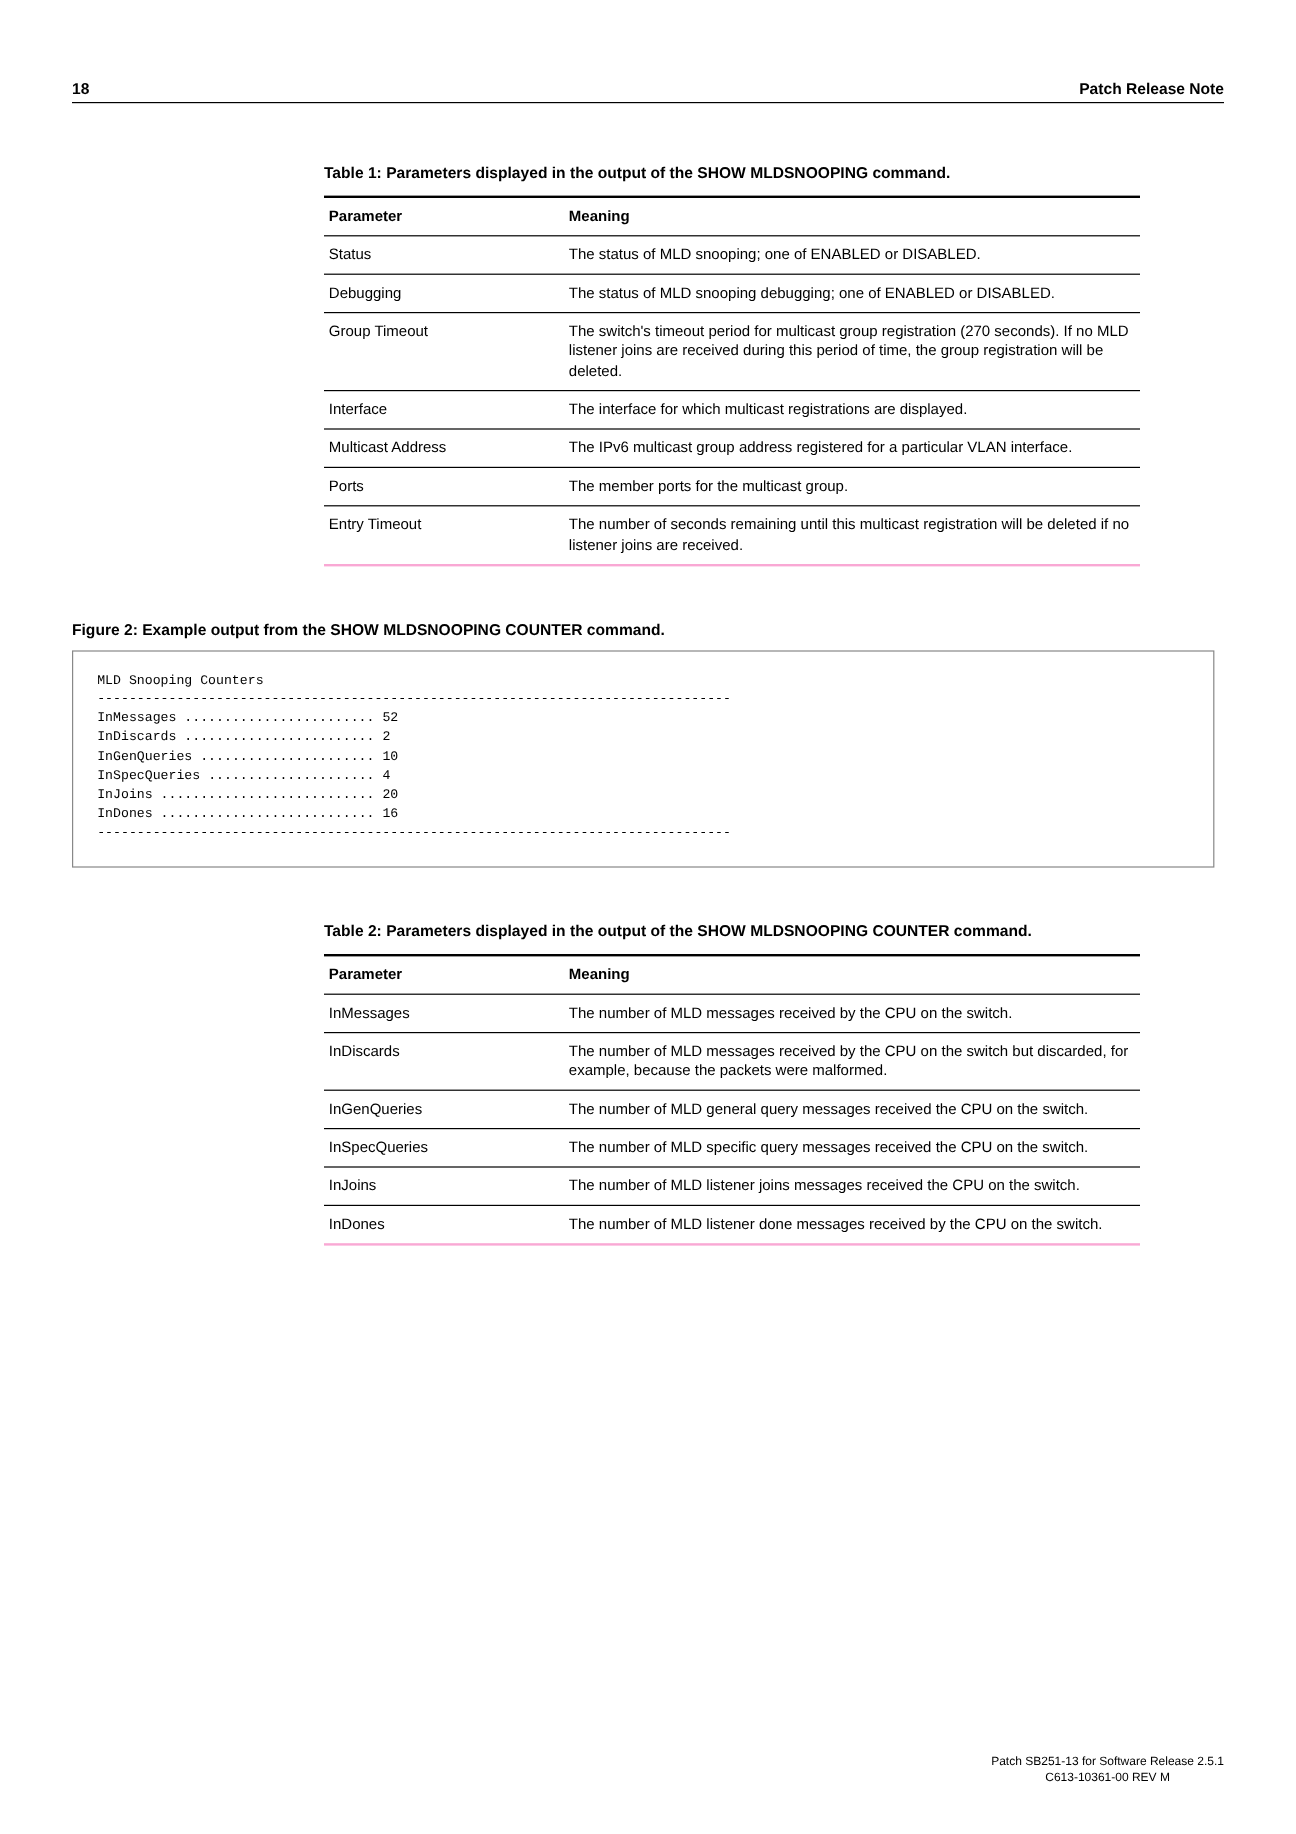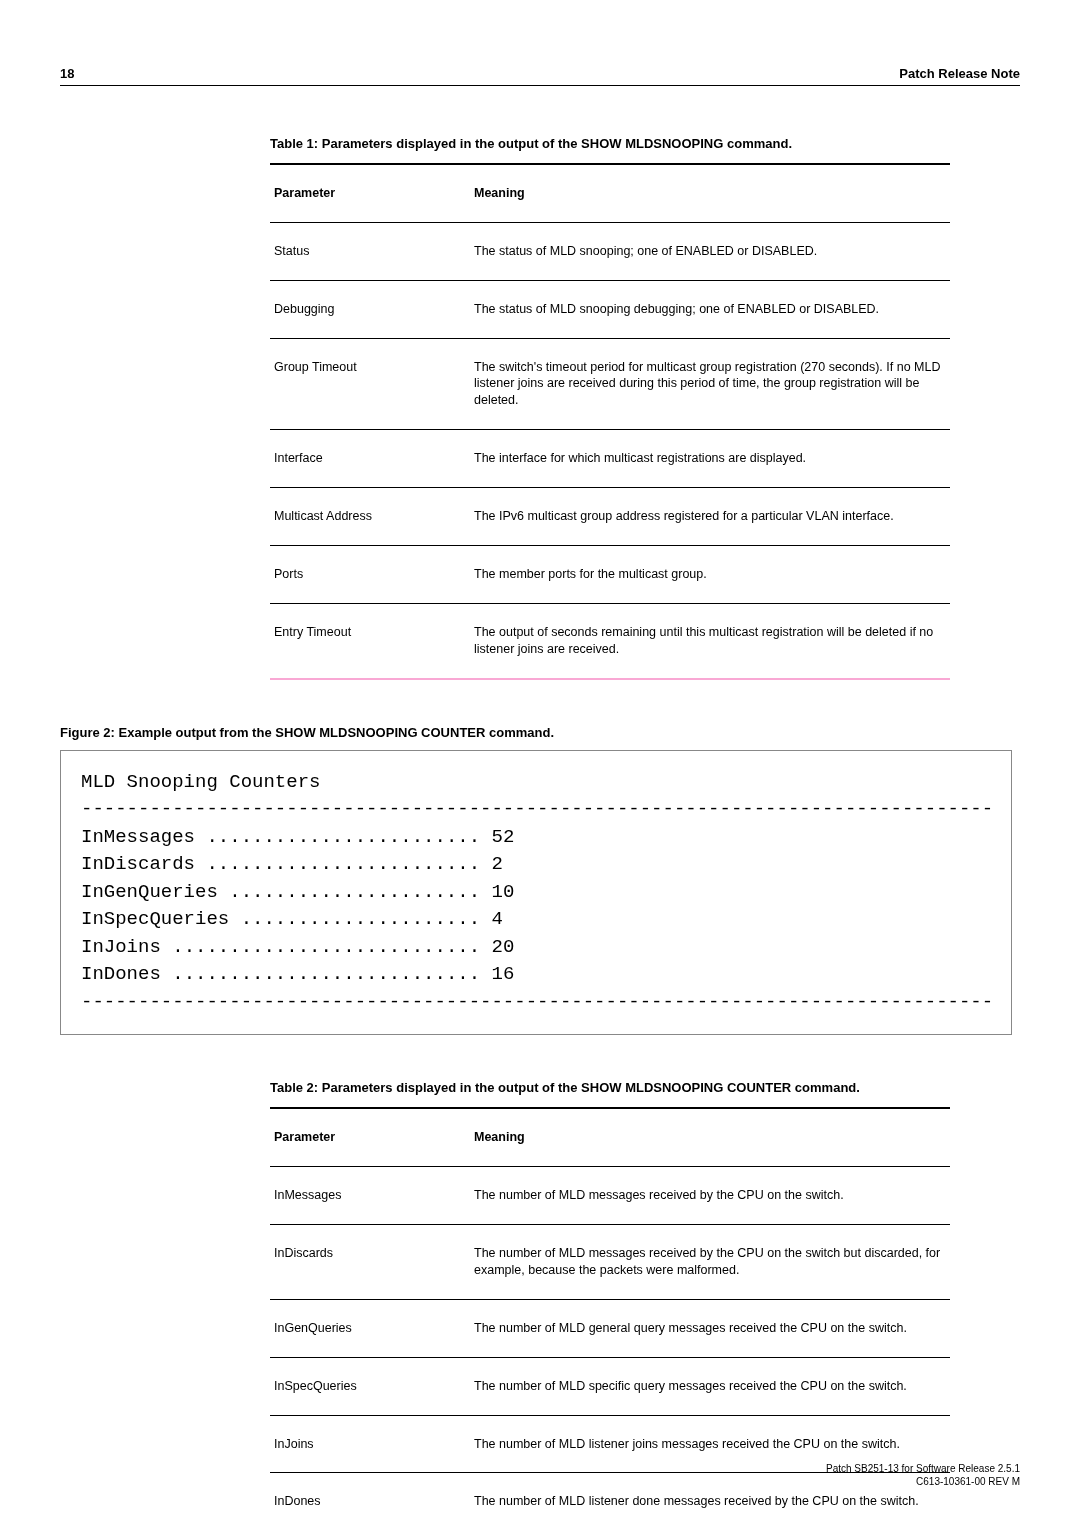--- a/index.html
+++ b/index.html
@@ -36,21 +36,21 @@
       line-height: 1.3;
     }
     table.paramtable {
       width: 100%;
       border-collapse: collapse;
       margin-bottom: 45px;
     }
     table.paramtable th, table.paramtable td {
       text-align: left;
       vertical-align: top;
-      padding: 20px 4px;
+      padding: 7px 4px;
       font-size: 12.5px;
       line-height: 1.35;
     }
     table.paramtable .thick-top { border-top: 2px solid #000; }
     table.paramtable .thin-top { border-top: 1px solid #000; }
     table.paramtable .thick-bottom td { border-bottom: 2px solid #f9a8d4; }
     table.paramtable th { font-weight: bold; }
     table.paramtable td:first-child, table.paramtable th:first-child { width: 200px; }
     .figure-title {
       font-weight: bold;
@@ -59,30 +59,30 @@
       margin-left: 0;
     }
     .figure-wrapper {
       margin-left: 0;
       width: 952px;
     }
     .codebox {
       border: 1px solid #888;
       padding: 18px 20px;
       font-family: "Courier New", monospace;
-      font-size: 19px;
+      font-size: 11px;
       line-height: 1.45;
       margin-bottom: 45px;
       white-space: pre;
     }
     .footer {
       position: absolute;
       right: 60px;
       bottom: 40px;
-      text-align: right;
+      text-align: center;
       font-size: 10px;
       line-height: 1.3;
     }
   </style>
 </head>
 <body>
 
 <div class="page">
   <div class="header">
     <span>18</span>
@@ -116,21 +116,21 @@
       <tr class="thin-top">
             <td>Multicast Address</td>
             <td>The IPv6 multicast group address registered for a particular VLAN interface.</td>
           </tr>
       <tr class="thin-top">
             <td>Ports</td>
             <td>The member ports for the multicast group.</td>
           </tr>
       <tr class="thin-top thick-bottom">
             <td>Entry Timeout</td>
-            <td>The output of seconds remaining until this multicast registration will be deleted if no listener joins are received.</td>
+            <td>The number of seconds remaining until this multicast registration will be deleted if no listener joins are received.</td>
           </tr>
     </tbody>
       </table>
   </div>
 
   <div class="figure-wrapper">
     <div class="figure-title">Figure 2: Example output from the SHOW MLDSNOOPING COUNTER command.</div>
     <div class="codebox"><span>MLD Snooping Counters</span>
 <span>--------------------------------------------------------------------------------</span>
 <span>InMessages</span> <span>........................</span> <span>52</span>

